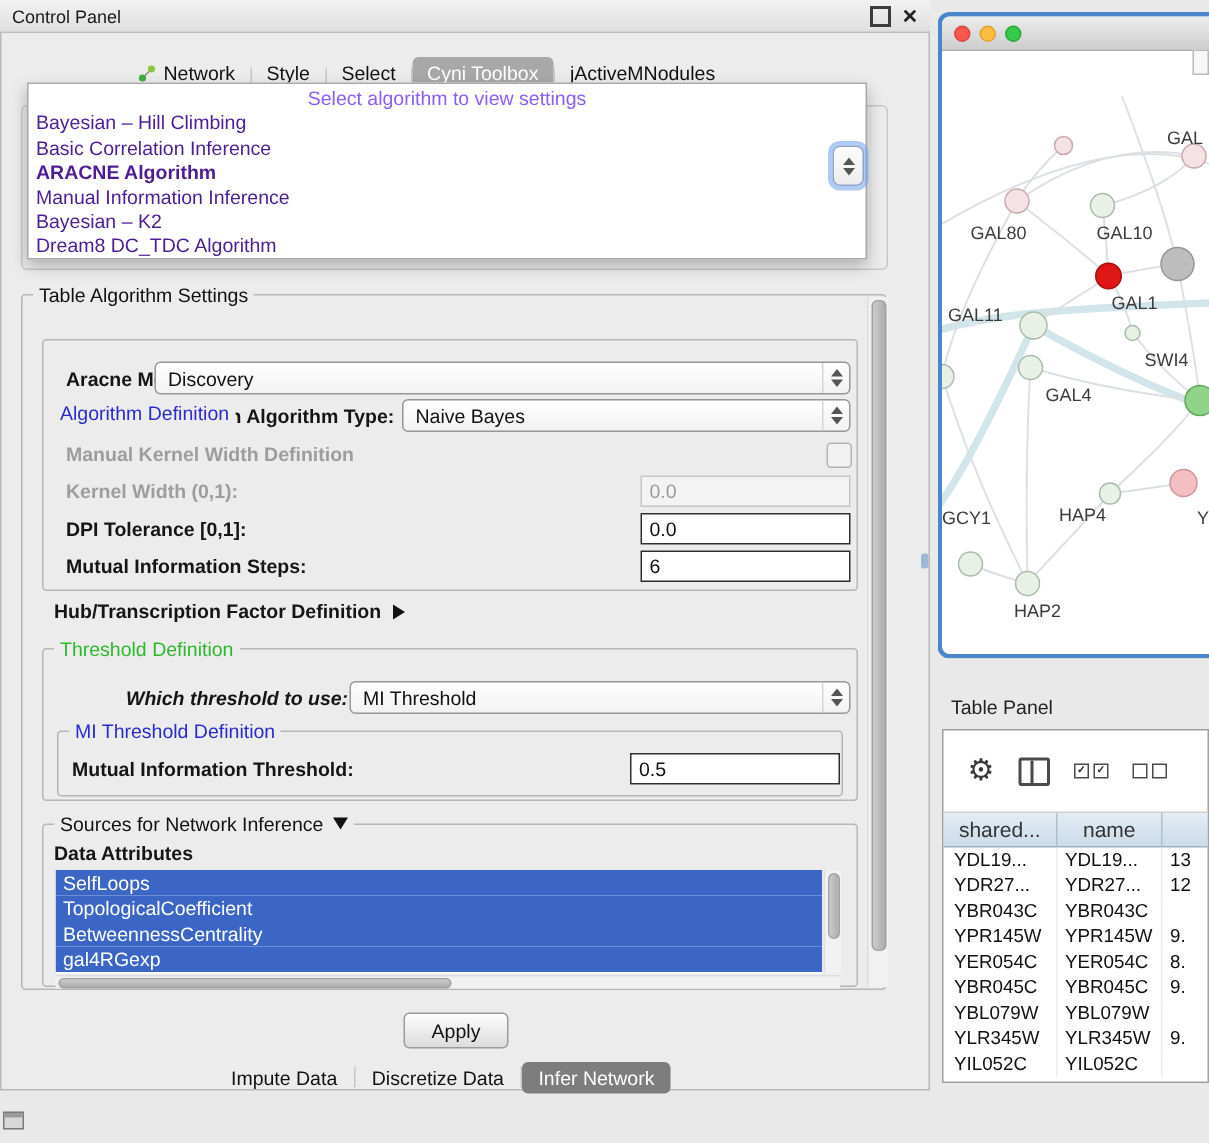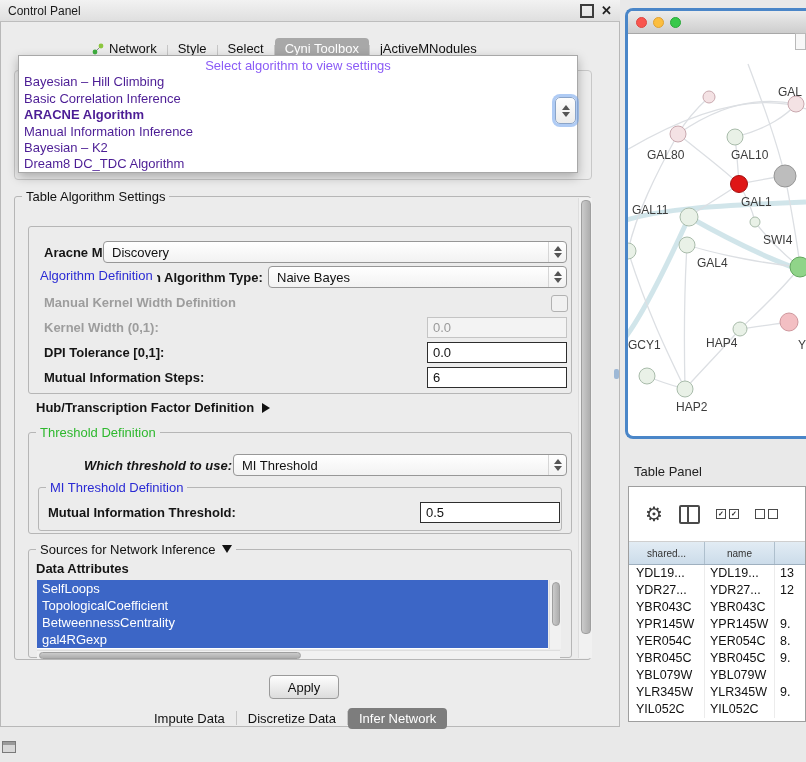--- a/index.html
+++ b/index.html
@@ -102,21 +102,21 @@
   
   #tablepanel-label{left:634px;top:464px;font-size:13px;color:#222;}
   #table-panel{left:628px;top:486px;width:178px;height:236px;background:#fff;border:1px solid #9e9e9e;overflow:hidden;}
   #tp-toolbar{height:54px;border-bottom:1px solid #cfcfcf;display:flex;align-items:center;gap:16px;padding-left:16px;}
   .gear{font-size:20px;color:#3a3a3a;line-height:20px;}
   .tbl-ic{width:17px;height:15px;border:2px solid #4a4a4a;border-radius:2px;position:relative;}
   .tbl-ic:before{content:"";position:absolute;left:6px;top:0;bottom:0;width:2px;background:#4a4a4a;}
   .cb{width:8px;height:8px;border:1.5px solid #4a4a4a;display:inline-block;font-size:7px;line-height:8px;text-align:center;color:#2a2a2a;font-weight:bold;}
   .cb-pair{display:flex;gap:3px;}
   #tp-header{display:flex;height:22px;background:linear-gradient(#e2ecf4,#ccdcea);border-bottom:1px solid #9fb0bf;}
-  .hcell{display:flex;align-items:center;justify-content:center;font-size:10px;color:#333;border-right:1px solid #aebfcd;box-sizing:border-box;}
+  .hcell{display:flex;align-items:center;justify-content:center;font-size:14px;color:#333;border-right:1px solid #aebfcd;box-sizing:border-box;}
   .trow{display:flex;height:17px;line-height:17px;font-size:12.5px;color:#111;}
   .tcell{box-sizing:border-box;border-right:1px solid #ececec;white-space:nowrap;overflow:hidden;}
   .c1{width:76px;padding-left:7px;}
   .c2{width:70px;padding-left:5px;}
   .c3{flex:1;padding-left:5px;border-right:none;}
 
   
   #frag-border{left:14px;top:70px;width:578px;height:110px;border:1px solid #c8c8c8;border-radius:4px;z-index:1;}
   #mini-icon{left:2px;top:741px;width:14px;height:12px;border:1px solid #7a7a7a;background:#d8d8d8;}
   #mini-icon:before{content:"";position:absolute;left:0;right:0;top:0;height:3px;background:#9a9a9a;}

